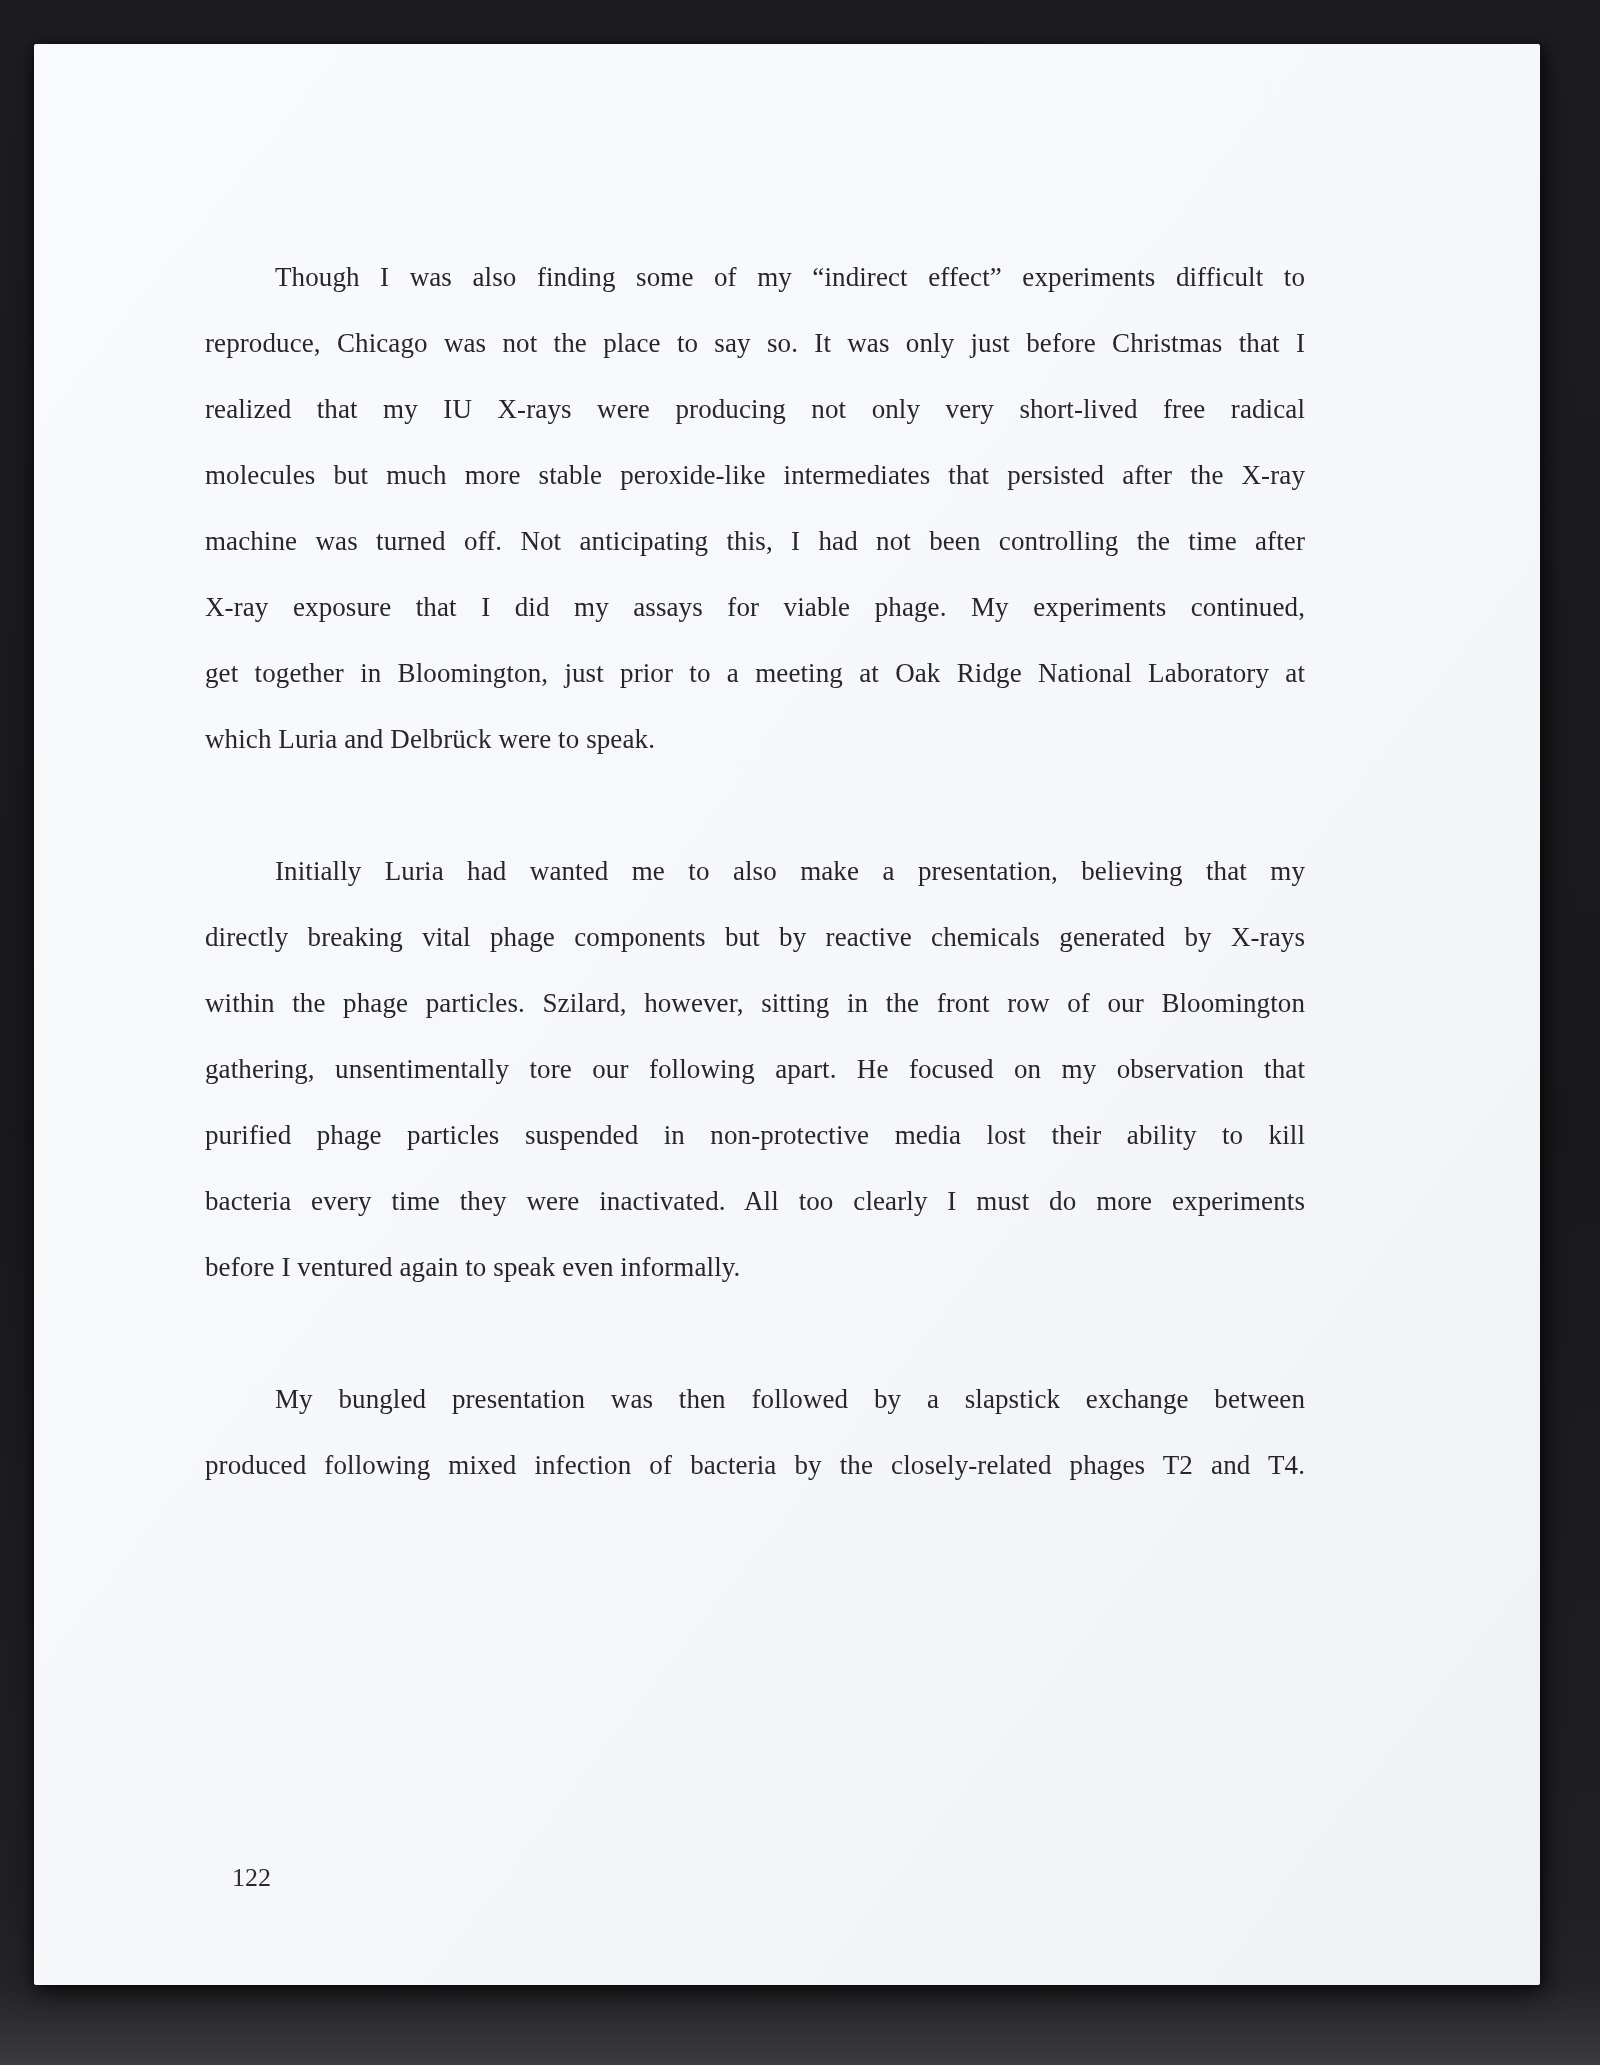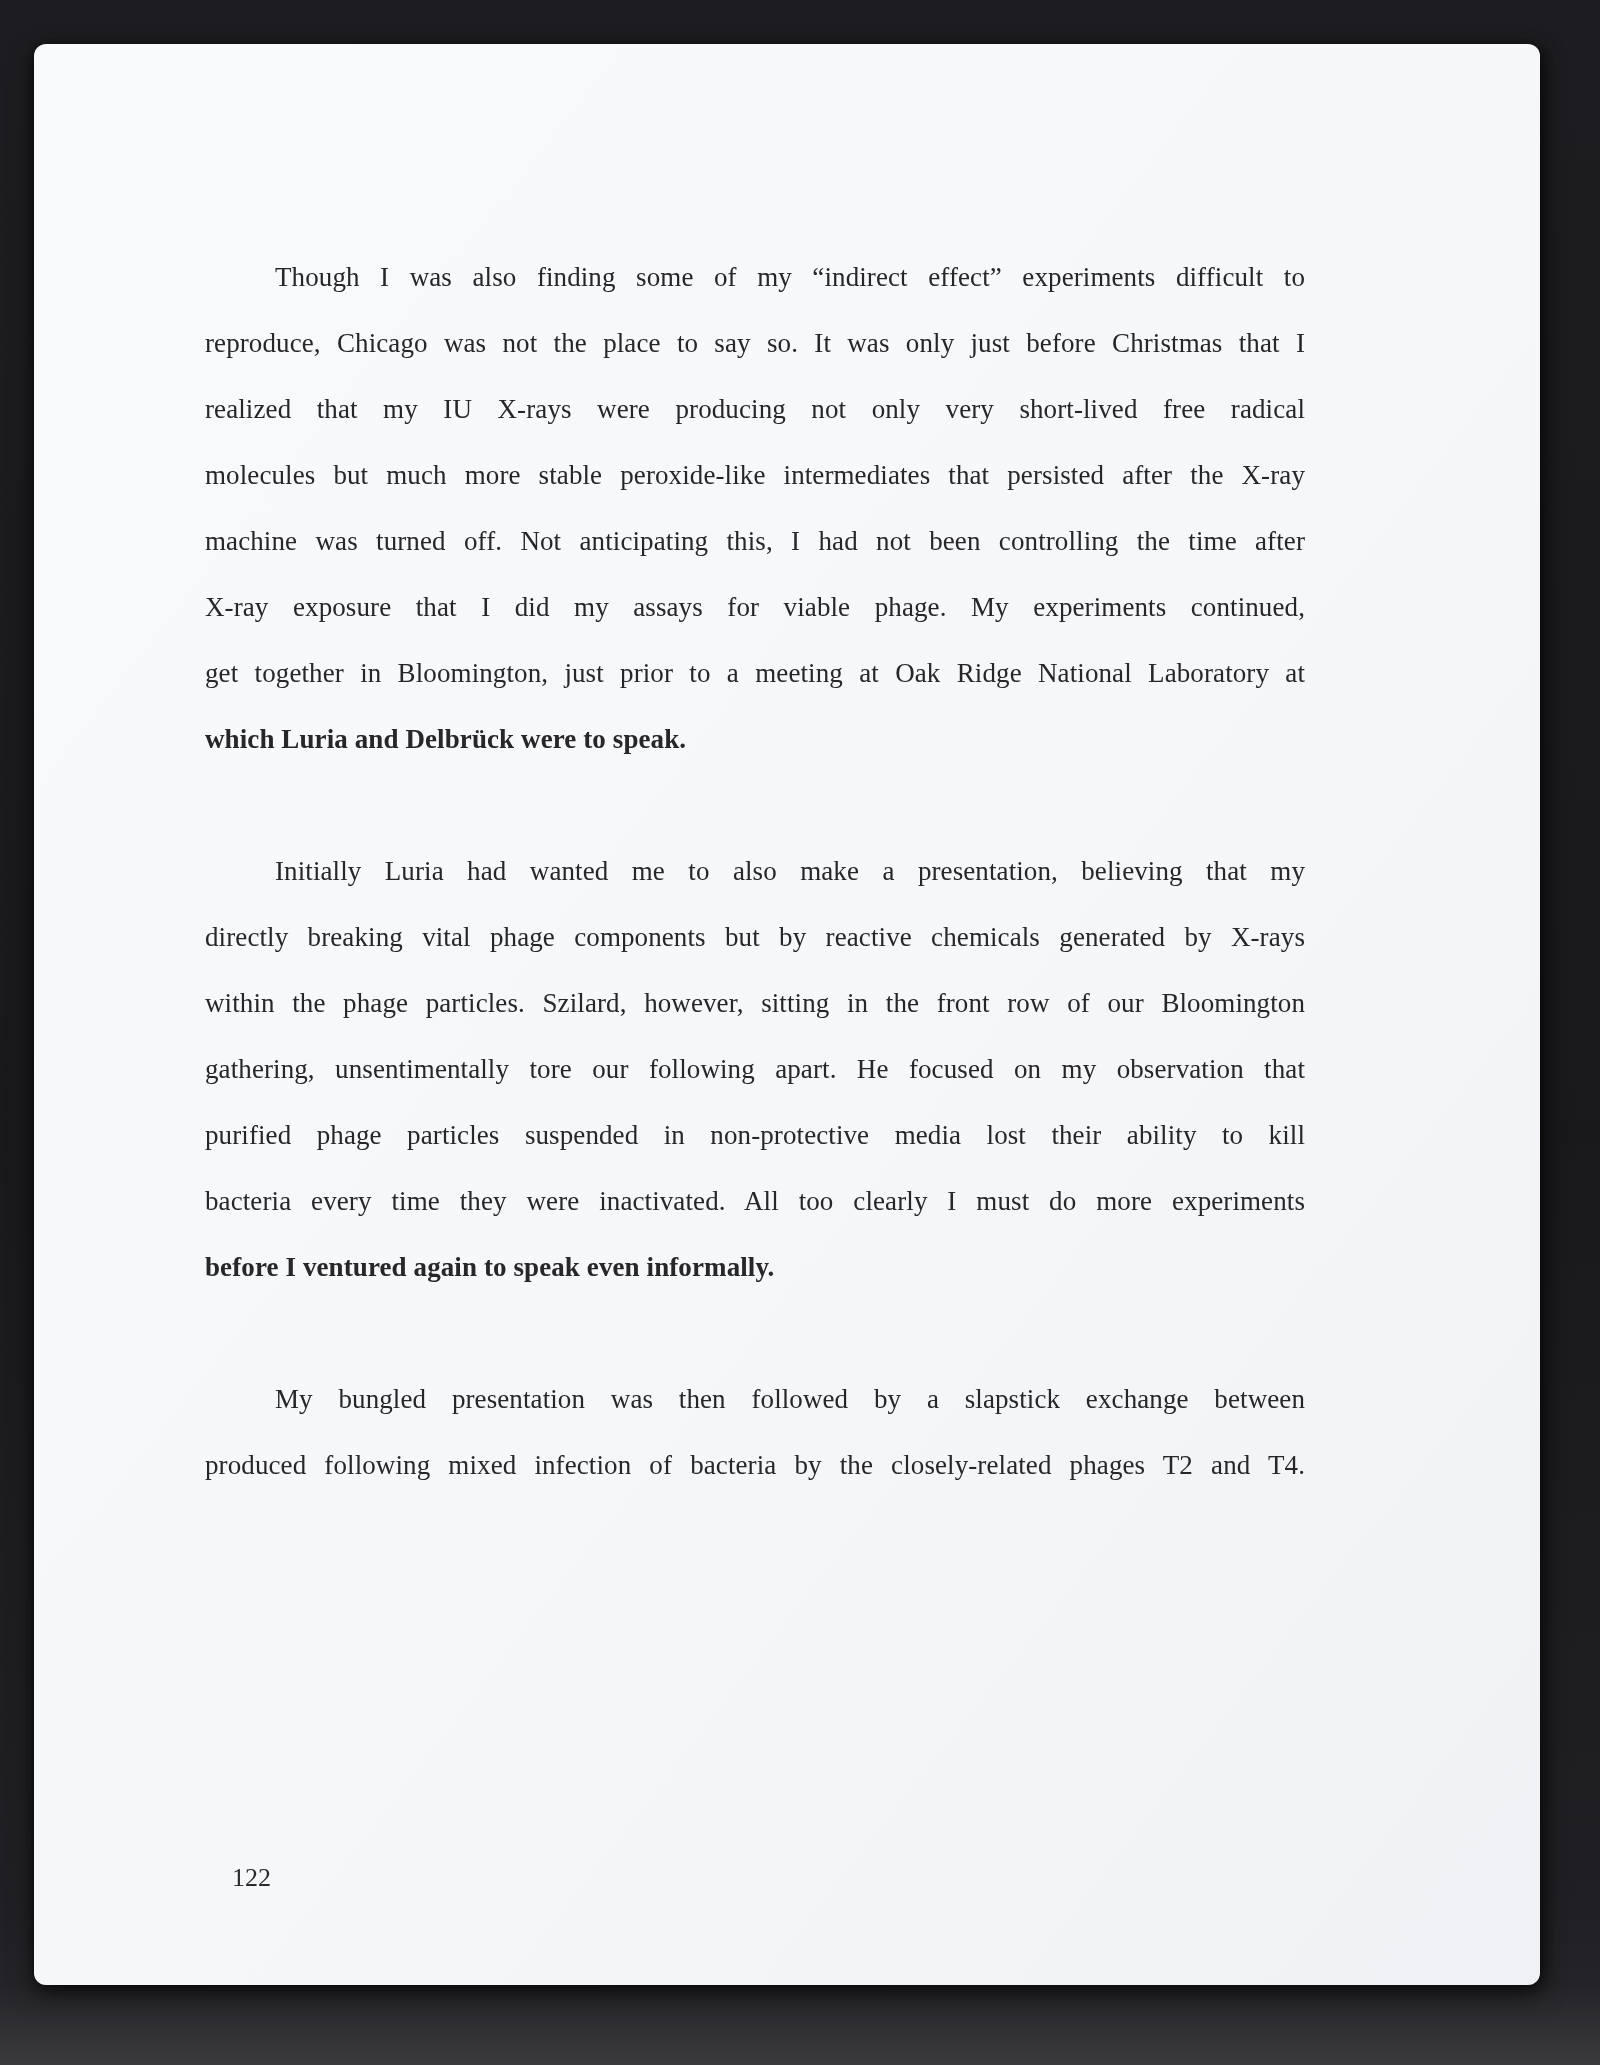--- a/index.html
+++ b/index.html
@@ -31,21 +31,21 @@
     position: absolute;
     left: 34px;
     top: 44px;
     width: 1506px;
     height: 1941px;
     background: linear-gradient(128deg, #f9fafc 0%, #f6f7f9 55%, #eff1f4 100%);
     box-shadow:
       0 10px 24px rgba(0,0,0,0.55),
       6px 2px 14px rgba(0,0,0,0.40),
       -2px 0 4px rgba(0,0,0,0.25);
-    border-radius: 12px;
+    border-radius: 2px;
   }
   .text-area {
     position: absolute;
     left: 171px;
     top: 200px;
     width: 1100px;
     font-size: 27px;
     line-height: 66px;
     color: #26262b;
     letter-spacing: 0.1px;
@@ -56,21 +56,20 @@
   .line {
     white-space: nowrap;
     text-align: justify;
     text-align-last: justify;
   }
   .line.first {
     text-indent: 70px;
   }
   .line.last {
     text-align-last: left;
-    font-weight: bold;
   }
   .page-number {
     position: absolute;
     left: 171px;
     top: 1801px;
     width: 1100px;
     line-height: 66px;
     font-size: 26px;
     color: #2a2a30;
     text-align: left;

